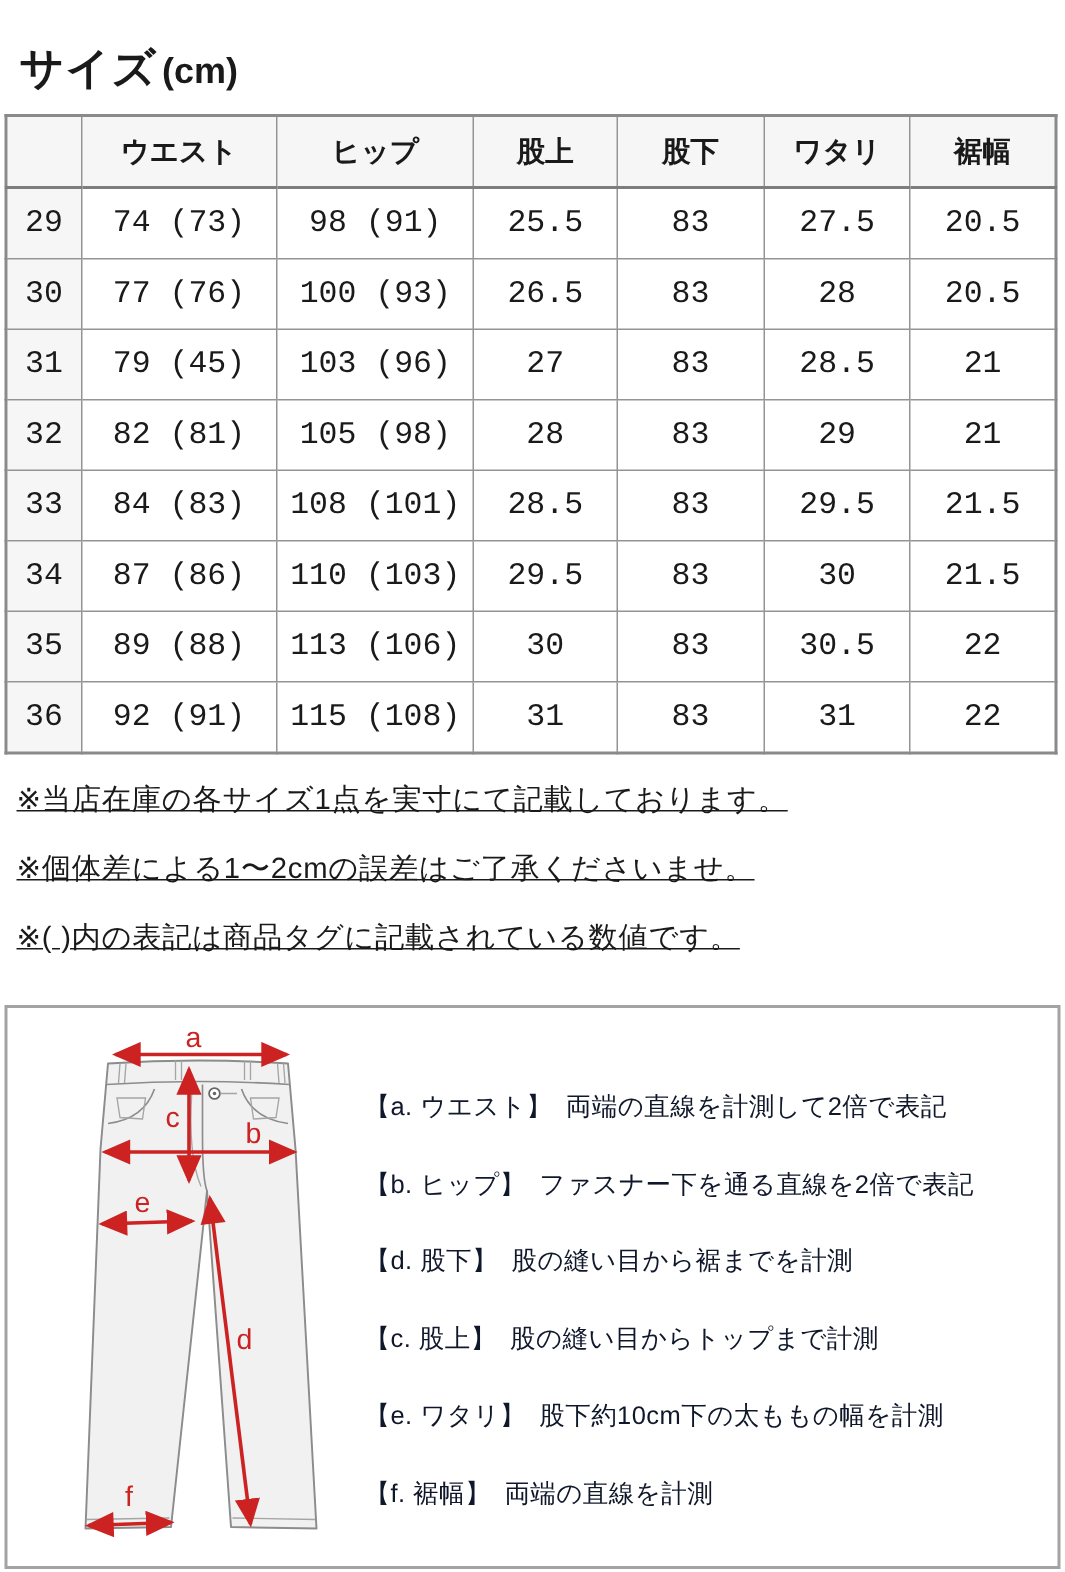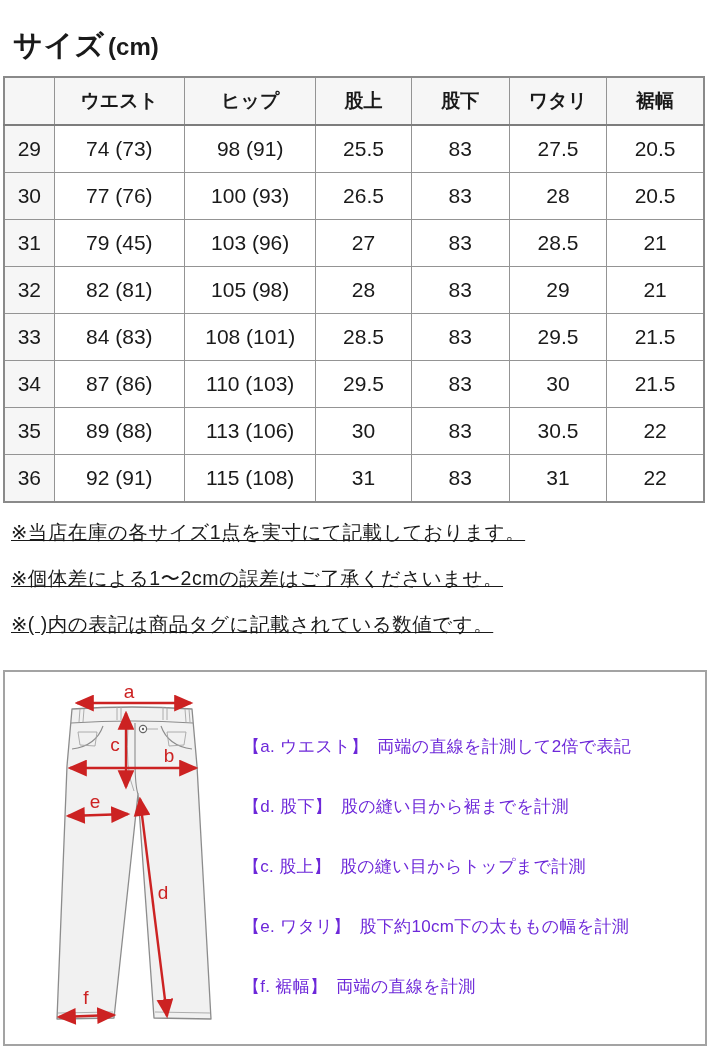--- a/index.html
+++ b/index.html
@@ -18,20 +18,21 @@
   .page{box-sizing:border-box;width:710px;padding:24px 3px 0 3px;}
 
   
   .title{margin:2px 0 10px 10px;font-size:29px;font-weight:700;letter-spacing:1px;}
   .title .unit{font-size:24px;font-weight:700;margin-left:3px;letter-spacing:0;}
 
   
   table.size-table{
     border-collapse:collapse;width:702px;table-layout:fixed;
     border:2px solid #8a8a8a;
+    font-family:Liberation Mono, monospace;
   }
   .size-table th,.size-table td{
     border:1px solid var(--table-border);
     text-align:center;vertical-align:middle;
     height:46px;padding:0;font-size:21px;font-weight:400;
     white-space:nowrap;overflow:hidden;
   }
   .size-table thead th{
     background:var(--shaded-bg);
     font-size:19px;font-weight:700;
@@ -49,21 +50,21 @@
     margin-top:32px;width:704px;height:376px;
     border:2px solid #a3a3a3;background:#fff;
     display:flex;flex-direction:row;
   }
   .diagram{width:238px;flex:none;padding:14px 0 0 12px;box-sizing:border-box;}
   .guide-items{
     flex:1;display:flex;flex-direction:column;
     justify-content:space-evenly;
     padding:26px 8px 22px 0;box-sizing:border-box;
   }
-  .g-item{font-size:17px;color:#6d28d9;letter-spacing:.3px;white-space:nowrap;margin-top:13px;}
+  .g-item{font-size:17px;color:#0f172a;letter-spacing:.3px;white-space:nowrap;margin-top:13px;}
   .g-item .g-label{margin-right:9px;}
 
   
   .pants-fill{fill:#f1f1f1;stroke:#8c8c8c;stroke-width:1.3;stroke-linejoin:round;}
   .seam{fill:none;stroke:#8c8c8c;stroke-width:1.1;}
   .seam-light{fill:none;stroke:#a5a5a5;stroke-width:0.9;}
   .arrow{stroke:var(--accent-red);stroke-width:2.4;fill:none;}
   .diagram-label{
     fill:var(--accent-red);
     font-family:"Liberation Sans","DejaVu Sans",sans-serif;
@@ -236,20 +237,21 @@
           <text class="diagram-label" x="146" y="213" text-anchor="middle">d</text>
 
           <line class="arrow" x1="42" y1="331" x2="97" y2="329" marker-start="url(#ah-start)" marker-end="url(#ah-end)"></line>
           <text class="diagram-label" x="69" y="318" text-anchor="middle">f</text>
         </g>
       </svg>
     </div>
 
     <div class="guide-items" id="guide-items">
         <div class="g-item"><span class="g-label">【a. ウエスト】</span><span class="g-desc">両端の直線を計測して2倍で表記</span></div>
+        <div class="g-item"><span class="g-label">【b. ヒップ】</span><span class="g-desc">ファスナー下を通る直線を2倍で表記</span></div>
         <div class="g-item"><span class="g-label">【d. 股下】</span><span class="g-desc">股の縫い目から裾までを計測</span></div>
         <div class="g-item"><span class="g-label">【c. 股上】</span><span class="g-desc">股の縫い目からトップまで計測</span></div>
         <div class="g-item"><span class="g-label">【e. ワタリ】</span><span class="g-desc">股下約10cm下の太ももの幅を計測</span></div>
         <div class="g-item"><span class="g-label">【f. 裾幅】</span><span class="g-desc">両端の直線を計測</span></div>
       </div>
   </div>
 
 </div>
 
 </body></html>

